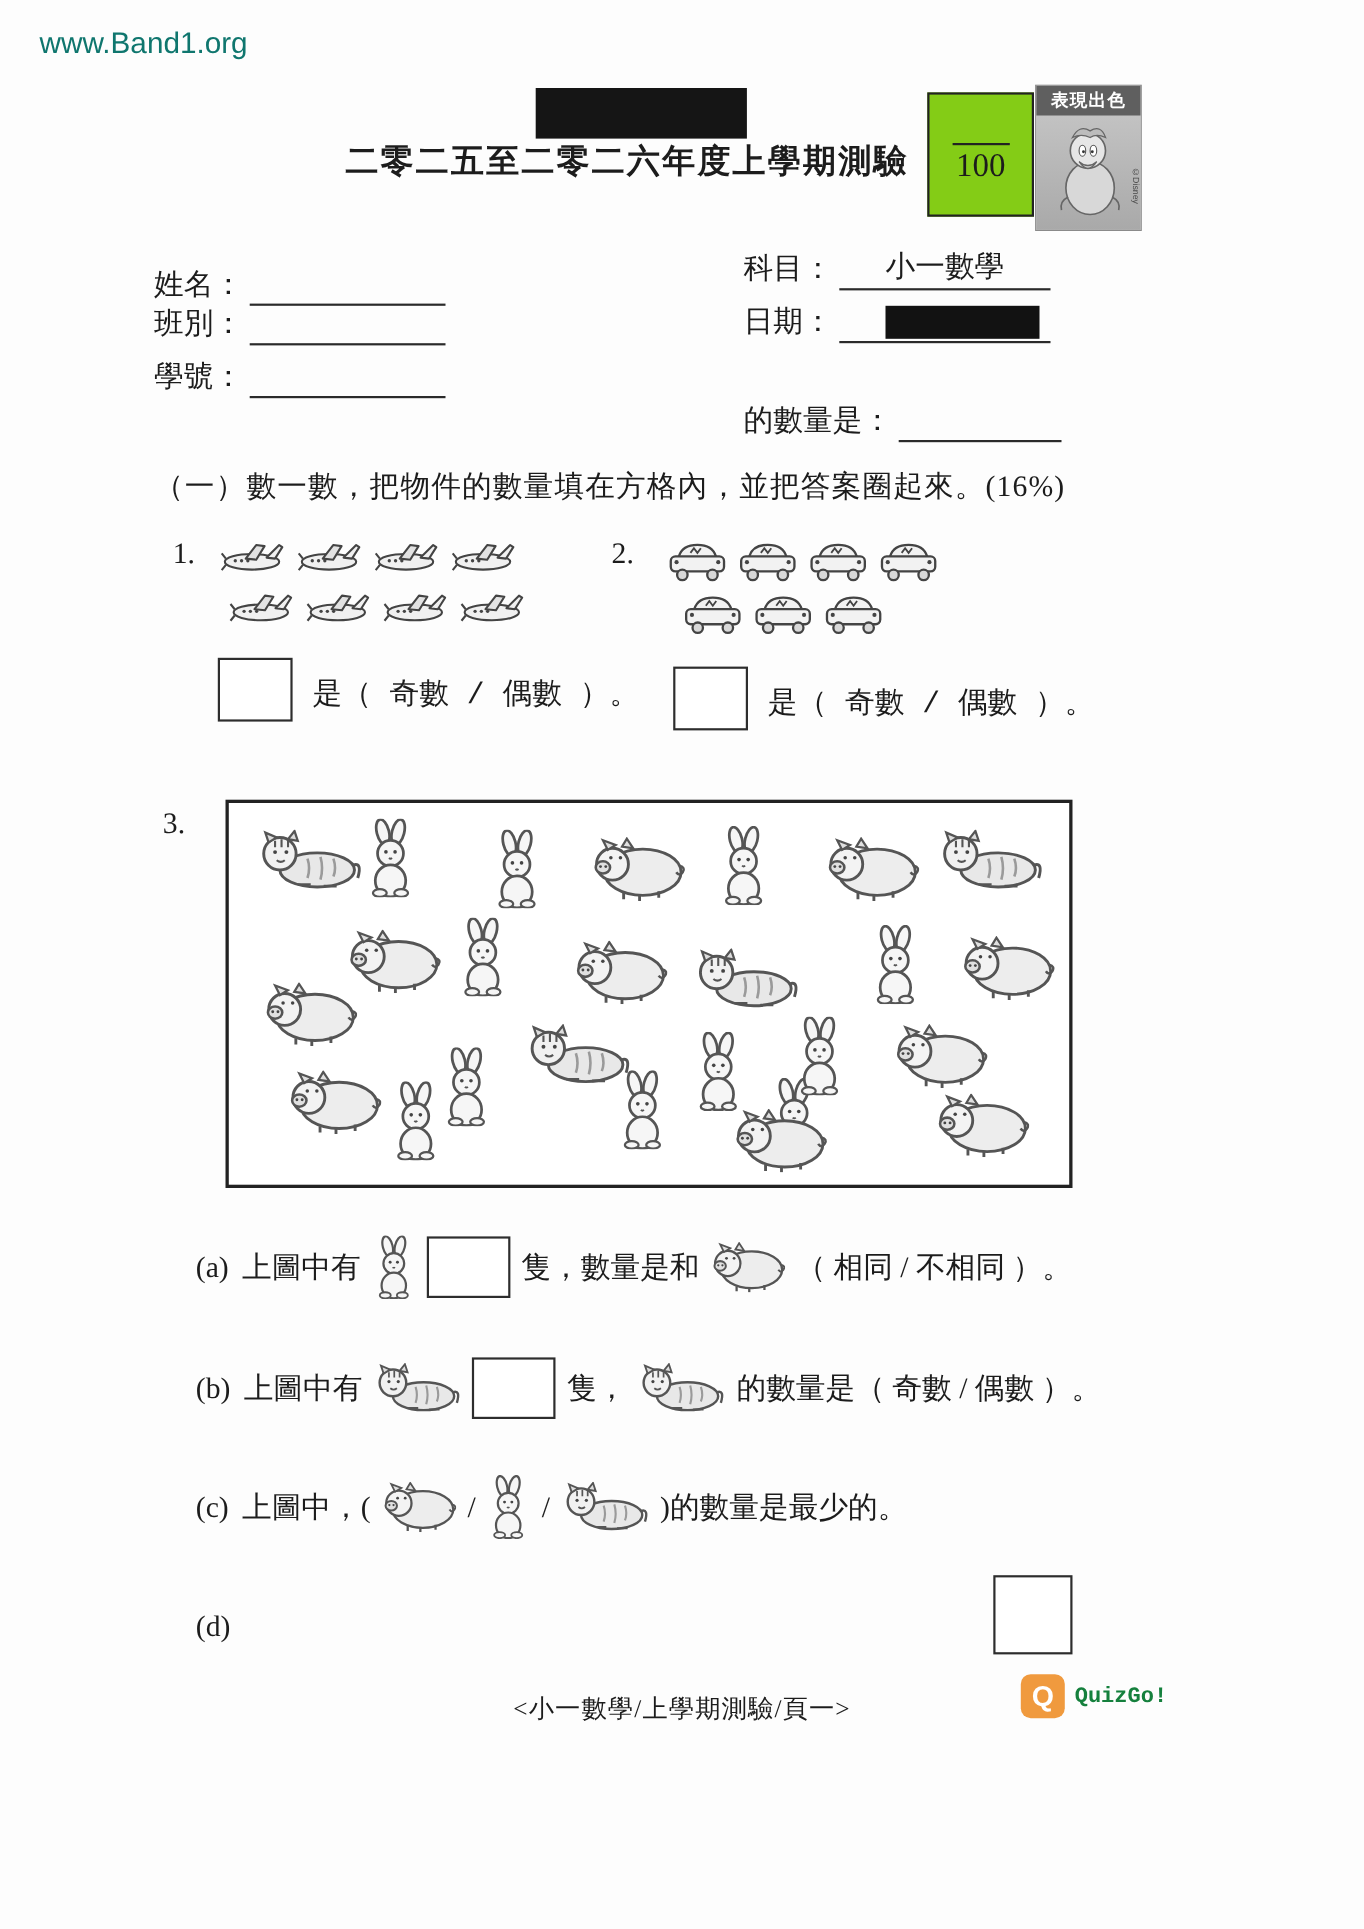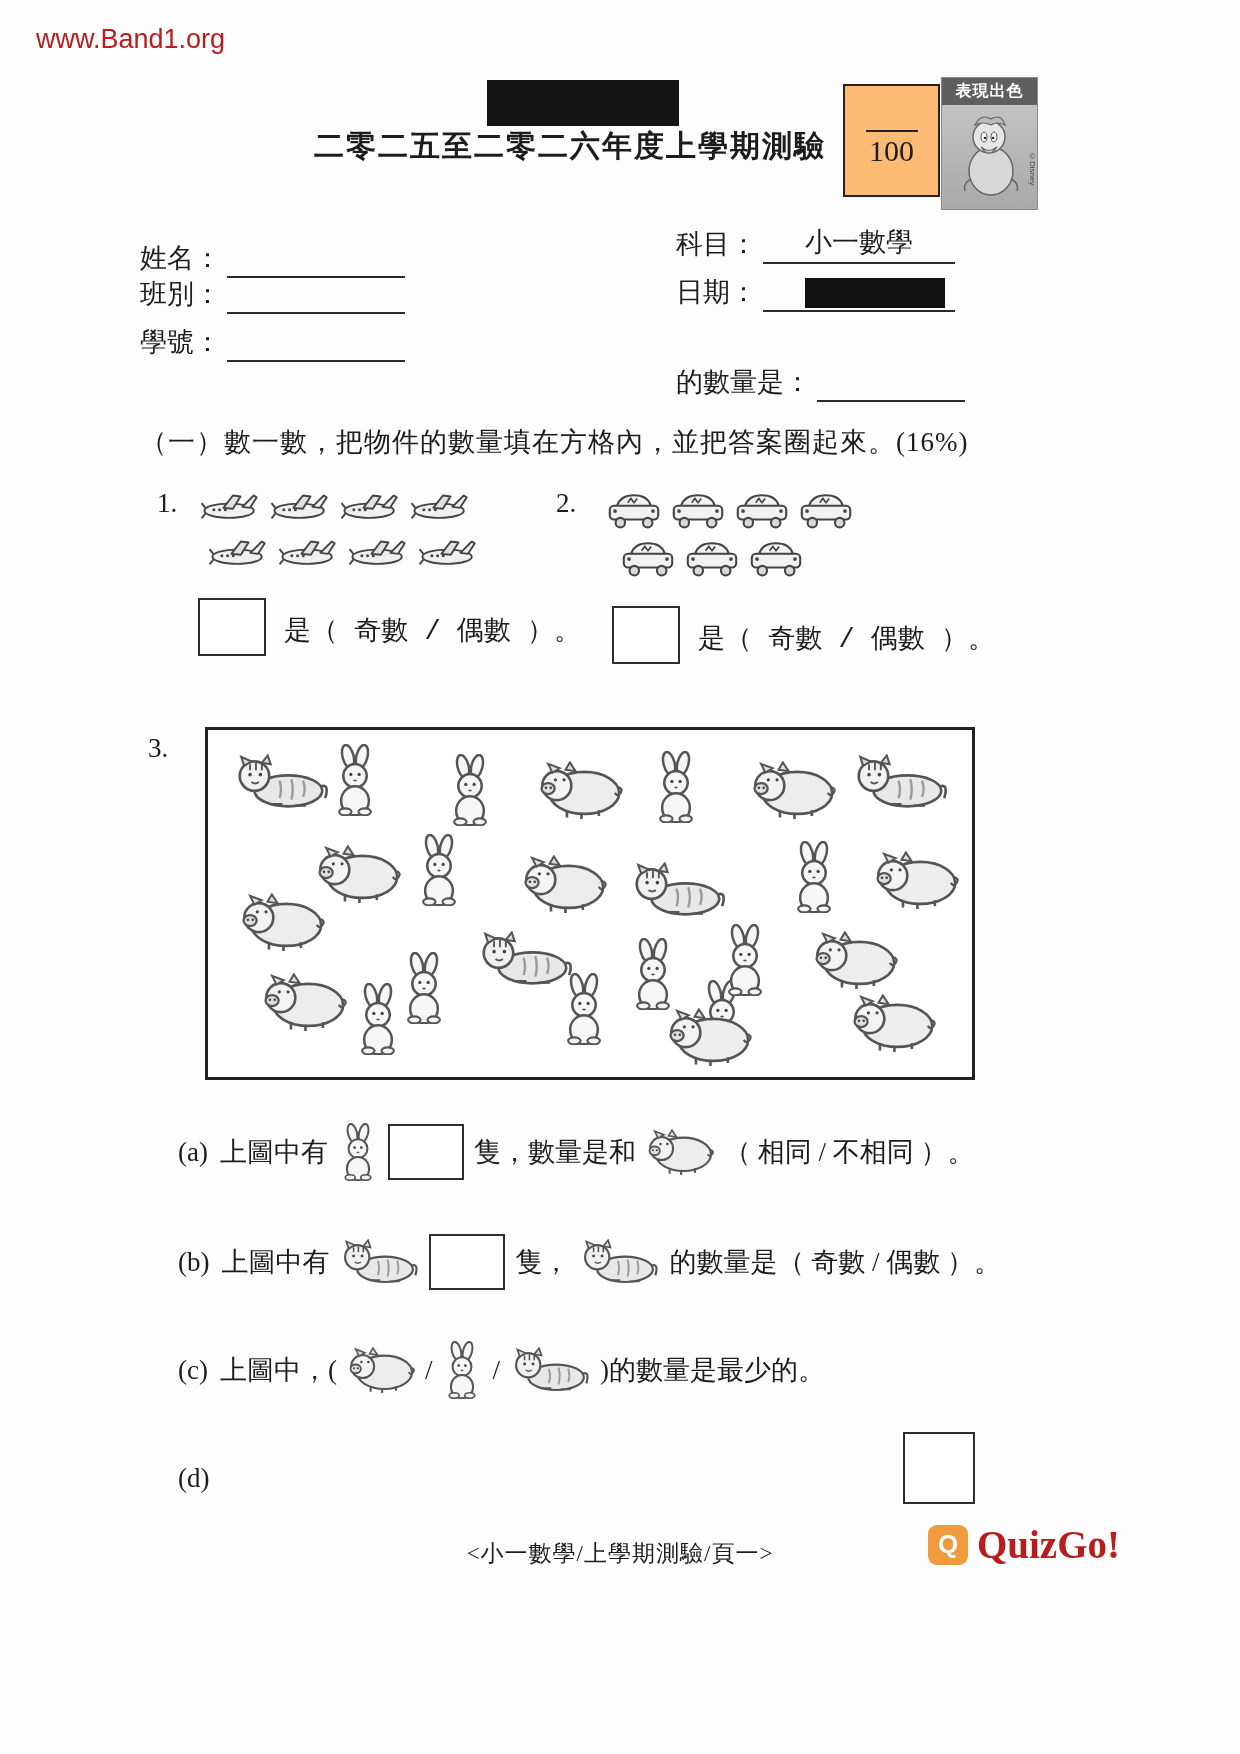--- a/index.html
+++ b/index.html
@@ -4,26 +4,26 @@
 <style>
   * { margin:0; padding:0; box-sizing:border-box; }
   html,body { background:#e9e9e9; }
   .page {
     position:relative; width:1240px; height:1754px; margin:0 auto;
     background:#fdfdfd; overflow:hidden;
     font-family:"Liberation Serif","DejaVu Serif",serif; color:#1c1c1c;
   }
   .abs { position:absolute; }
 
-  .watermark { left:36px; top:24px; font-family:"Liberation Sans","DejaVu Sans",sans-serif; font-size:27px; color:#b91c1c; }
+  .watermark { left:36px; top:24px; font-family:"Liberation Sans","DejaVu Sans",sans-serif; font-size:27px; color:#0f766e; }
 
   .school-redact { left:487px; top:80px; width:192px; height:46px; background:#151515; }
   .exam-title { left:310px; top:126px; width:520px; text-align:center; font-size:30px; font-weight:bold; letter-spacing:2px; }
 
-  .score-box { left:843px; top:84px; width:97px; height:113px; border:2.5px solid #222; background:#fdba74; }
+  .score-box { left:843px; top:84px; width:97px; height:113px; border:2.5px solid #222; background:#84cc16; }
   .score-line { width:52px; margin:44px auto 2px auto; border-bottom:2px solid #222; }
   .score-total { text-align:center; font-size:30px; }
 
   .sticker { left:941px; top:77px; width:97px; height:133px; background:linear-gradient(#c9c9c9,#a9a9a9); border:1px solid #8a8a8a; overflow:hidden; }
   .sticker-banner { background:#5f5f5f; color:#fff; font-size:16px; font-weight:bold; text-align:center; padding:3px 0; letter-spacing:1px; }
   .sticker-art { display:block; margin:4px auto 0 auto; }
   .sticker-credit { position:absolute; right:0px; bottom:24px; writing-mode:vertical-rl; font-size:8px; color:#4a4a4a; font-family:"Liberation Sans",sans-serif; }
 
   .form-row { position:absolute; display:flex; align-items:flex-end; font-size:27px; white-space:nowrap; }
   .form-label { padding-bottom:2px; }
@@ -55,21 +55,21 @@
   .animal.icon-pig    { width:86px; height:58px; }
   .animal.icon-tiger  { width:100px; height:56px; }
 
   .subq { position:absolute; display:flex; align-items:center; font-size:27px; white-space:nowrap; }
   .subq-label { margin-right:12px; }
   .segs { display:inline-flex; align-items:center; gap:10px; }
 
   .footer-text { left:0; right:0; top:1538px; text-align:center; font-size:23px; letter-spacing:1px; }
   .quizgo { left:928px; top:1522px; display:flex; align-items:center; gap:9px; }
   .quizgo-badge { width:40px; height:40px; border-radius:9px; background:#f09a3e; color:#fff; font-family:"Liberation Sans",sans-serif; font-weight:bold; font-size:26px; display:flex; align-items:center; justify-content:center; }
-  .quizgo-text { font-family:Liberation Serif, serif; font-weight:bold; font-size:39px; color:#b91c1c; }
+  .quizgo-text { font-family:Liberation Mono, monospace; font-weight:bold; font-size:20px; color:#15803d; }
 </style>
 </head>
 <body>
 
 <svg width="0" height="0" style="position:absolute" aria-hidden="true">
   <symbol id="sym-plane" viewBox="0 0 64 40">
     <ellipse cx="30" cy="26" rx="26" ry="7.5" fill="#f0f0f0" stroke="#444" stroke-width="2"></ellipse>
     <path d="M44 22 L56 10 L59 12 L52 23 Z" fill="#f0f0f0" stroke="#444" stroke-width="2" stroke-linejoin="round"></path>
     <path d="M24 23 L34 10 L42 11 L34 24 Z" fill="#e2e2e2" stroke="#444" stroke-width="2" stroke-linejoin="round"></path>
     <circle cx="14" cy="25" r="1.6" fill="#444"></circle>

